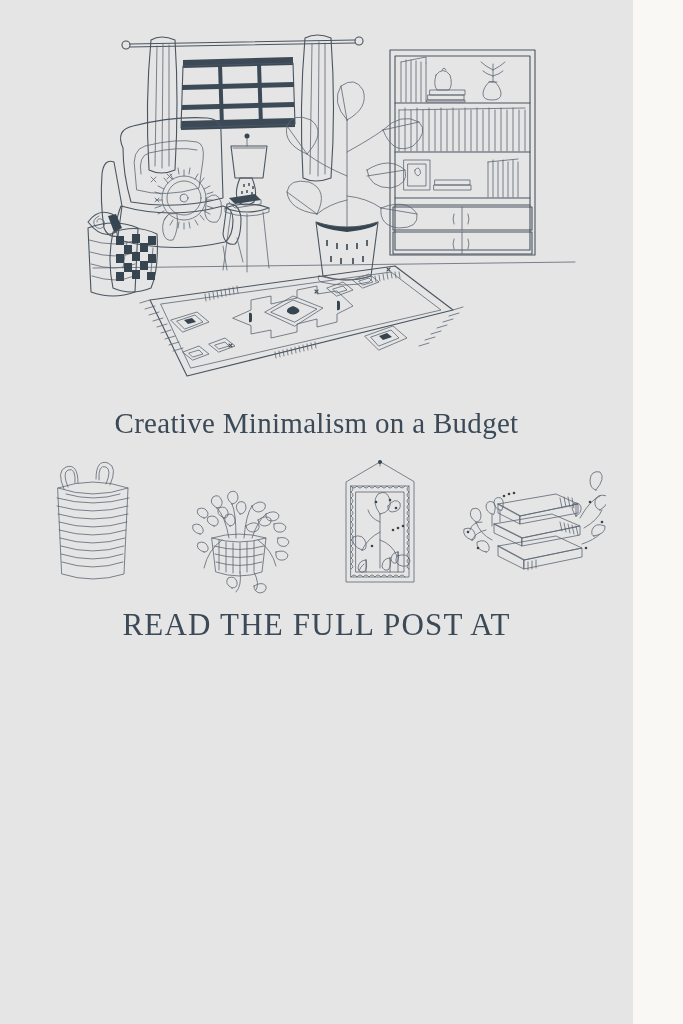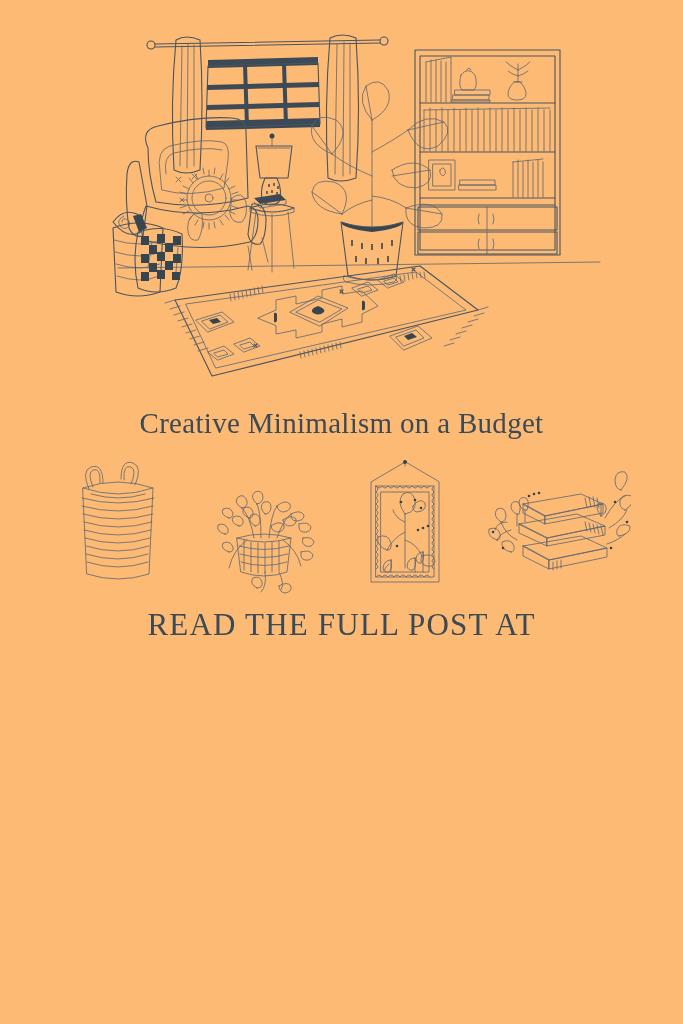--- a/index.html
+++ b/index.html
@@ -5,22 +5,22 @@
 <style>
   * { margin:0; padding:0; box-sizing:border-box; }
   html,body{
     width:683px; height:1024px;
     background:#faf8f5;
     font-family:"Liberation Serif", serif;
     overflow:hidden;
   }
   #pin{
     position:relative;
-    width:683px; height:1024px;
-    background:#fdba74;
+    width:633px; height:1024px;
+    background:#e5e5e5;
     display:flex;
     flex-direction:column;
     align-items:center;
   }
 
   
   .hero-illustration{
     width:683px;
     height:400px;
     position:relative;

